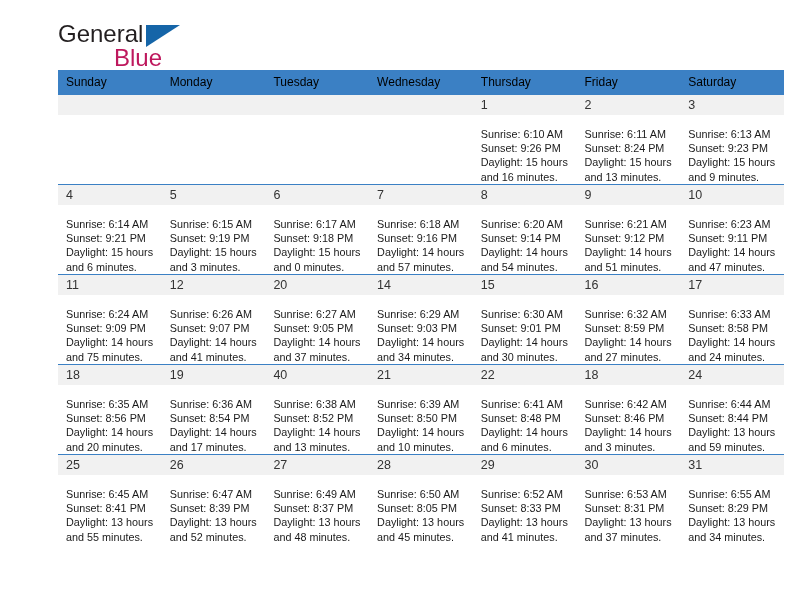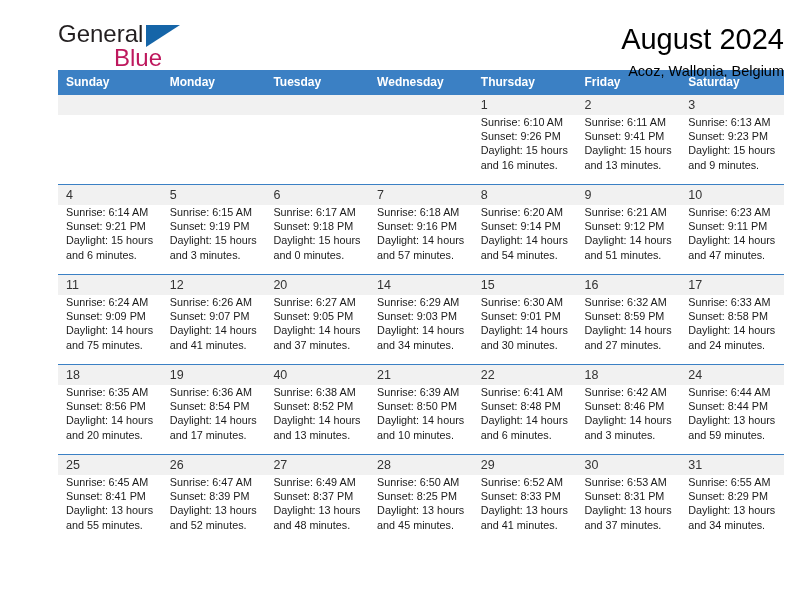--- a/index.html
+++ b/index.html
@@ -81,23 +81,23 @@
   }
 
   
   .calendar {
     width: 726px;
     border-collapse: collapse;
     table-layout: fixed;
   }
   .calendar th {
     background: #3b80c4;
-    color: #ffffff;
+    color: #000000;
     font-size: 12px;
-    font-weight: bold;
+    font-weight: normal;
     text-align: left;
     padding: 5px 0 5px 8px;
     height: 21px;
     box-sizing: border-box;
     border: none;
   }
   .calendar td {
     vertical-align: top;
     padding: 0;
     height: 89px;
@@ -120,43 +120,39 @@
     padding: 3px 0 0 8px;
     box-sizing: border-box;
     font-size: 12.5px;
     color: #333333;
     line-height: 15px;
   }
   td.empty .daynum-bar {
     background: #f1f1f1;
   }
   .cell-lines {
-    padding: 0 6px 0 8px;
+    padding: 12px 6px 0 8px;
     font-size: 10.8px;
     line-height: 14.2px;
     color: #1a1a1a;
   }
   .cell-lines div {
     white-space: nowrap;
   }
 </style>
 </head>
 <body>
 
 <div class="page">
 
   <div class="header">
     <div class="logo">
       <span class="logo-general">General</span>
       <span class="logo-tri"></span>
       <span class="logo-blue">Blue</span>
-    </div>
-    <div class="title-block">
-      <div class="month-title">August 2024</div>
-      <div class="location">Acoz, Wallonia, Belgium</div>
     </div>
   </div>
 
   <table class="calendar">
     <thead>
       <tr>
         <th>Sunday</th>
         <th>Monday</th>
         <th>Tuesday</th>
         <th>Wednesday</th>
@@ -196,21 +192,21 @@
                 <div>Daylight: 15 hours</div>
                 <div>and 16 minutes.</div>
               </div>
             </div>
           </td>
           <td>
             <div class="cell-inner">
               <div class="daynum-bar">2</div>
               <div class="cell-lines">
                 <div>Sunrise: 6:11 AM</div>
-                <div>Sunset: 9:41 PM</div>
+                <div>Sunset: 8:24 PM</div>
                 <div>Daylight: 15 hours</div>
                 <div>and 13 minutes.</div>
               </div>
             </div>
           </td>
           <td>
             <div class="cell-inner">
               <div class="daynum-bar">3</div>
               <div class="cell-lines">
                 <div>Sunrise: 6:13 AM</div>
@@ -490,21 +486,21 @@
                 <div>Daylight: 13 hours</div>
                 <div>and 48 minutes.</div>
               </div>
             </div>
           </td>
           <td>
             <div class="cell-inner">
               <div class="daynum-bar">28</div>
               <div class="cell-lines">
                 <div>Sunrise: 6:50 AM</div>
-                <div>Sunset: 8:25 PM</div>
+                <div>Sunset: 8:05 PM</div>
                 <div>Daylight: 13 hours</div>
                 <div>and 45 minutes.</div>
               </div>
             </div>
           </td>
           <td>
             <div class="cell-inner">
               <div class="daynum-bar">29</div>
               <div class="cell-lines">
                 <div>Sunrise: 6:52 AM</div>

